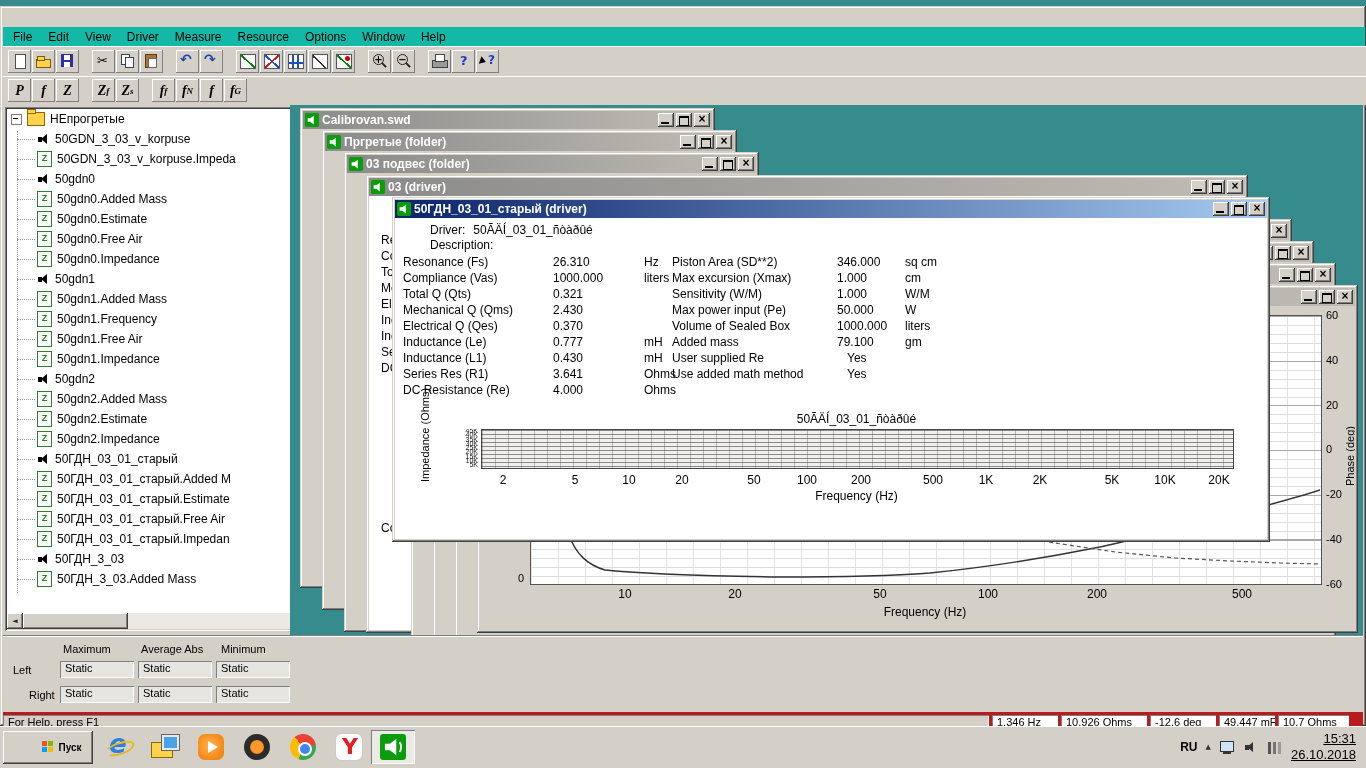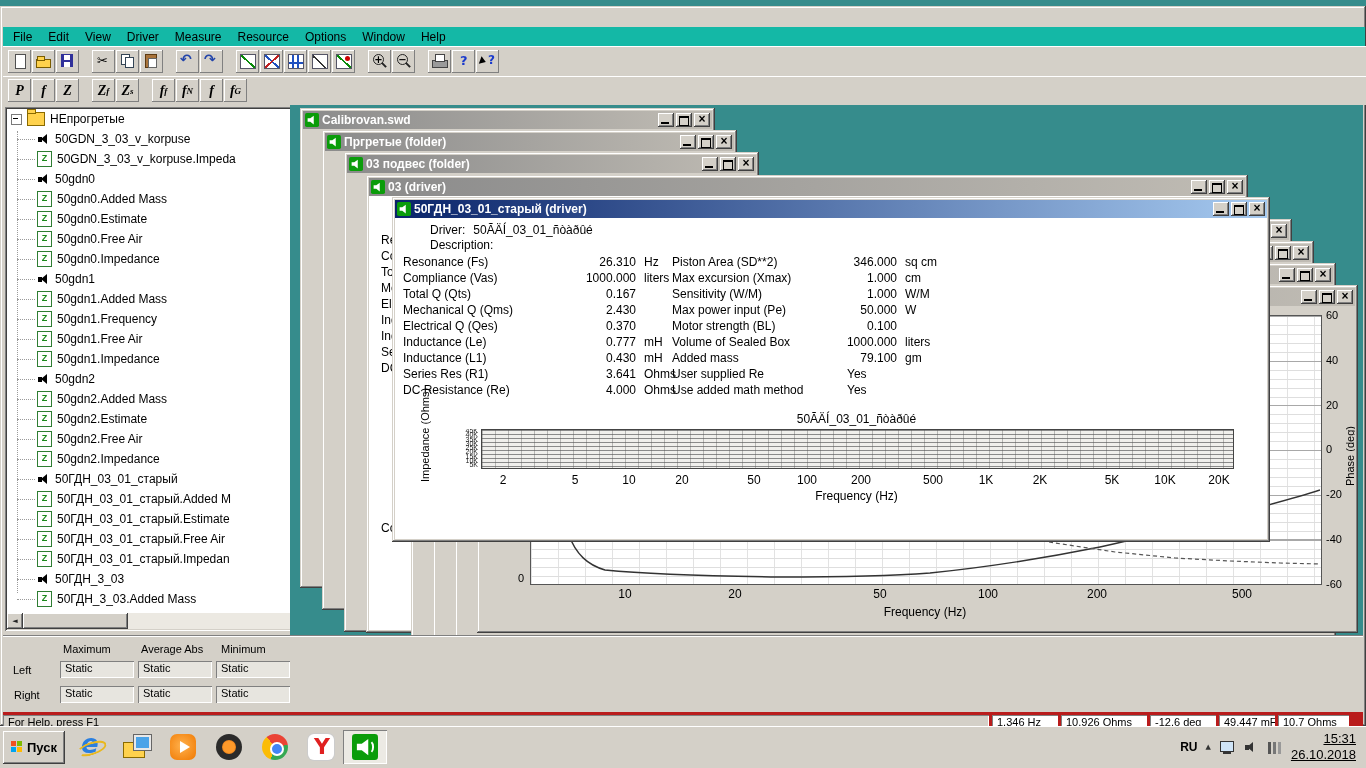--- a/index.html
+++ b/index.html
@@ -89,21 +89,21 @@
   .hthumb{position:absolute;top:0;height:16px;background:#d4d0c8;box-shadow:inset -1px -1px #404040,inset 1px 1px #fff,inset -2px -2px #808080;}
   .corner{position:absolute;right:2px;bottom:2px;width:16px;height:16px;background:#d4d0c8;}
   
   .mdi{position:absolute;left:290px;top:99px;width:1073px;height:530px;background:#368c8c;overflow:hidden;}
   
   .drow{position:absolute;display:flex;gap:8px;font-size:12px;}
   .params{position:absolute;font-size:12px;}
   .prow{display:grid;height:16px;align-items:center;white-space:nowrap;}
   .p-l .prow{grid-template-columns:150px 85px 58px;}
   .p-r .prow{grid-template-columns:165px 62px 58px;}
-  .pval{text-align:right;padding-right:2px;}
+  .pval{padding-right:2px;}
   .pval.txt{text-align:left;padding-left:10px;}
   .punit{padding-left:6px;}
   .ylab{position:absolute;writing-mode:vertical-rl;transform:rotate(180deg);font-size:11px;text-align:center;}
   .ctitle{position:absolute;text-align:center;font-size:12px;}
   .ymush{position:absolute;text-align:right;font-size:7px;line-height:4.3px;color:#222;overflow:hidden;}
   .zband{position:absolute;border:1px solid #444;
          background:repeating-linear-gradient(180deg,#8a8a8a 0 1px,#f0efec 1px 4px);}
   .zband::after{content:"";position:absolute;inset:0;background:repeating-linear-gradient(90deg,rgba(90,90,90,.38) 0 1px,transparent 1px 13px);}
   .ticks{position:absolute;}
   .tick{position:absolute;top:0;transform:translateX(-50%);font-size:12px;white-space:nowrap;}
@@ -122,21 +122,21 @@
   .stats-panel{position:absolute;left:3px;top:629px;width:1360px;height:77px;background:#d4d0c8;box-shadow:inset 0 1px #808080,inset 0 2px #fff;font-size:11px;}
   .shead{position:absolute;top:8px;}
   .slabel{position:absolute;font-size:11px;}
   .sbox{position:absolute;width:74px;height:17px;background:#e7e5df;box-shadow:inset 1px 1px #808080,inset -1px -1px #fff;padding:1px 5px;font-size:11px;box-sizing:border-box;}
   .statusbar{position:absolute;left:3px;top:706px;width:1360px;height:17px;background:#b91c1c;display:flex;gap:3px;align-items:flex-end;}
   .sfield{box-shadow:inset 1px 1px #808080,inset -1px -1px #fff;padding:1px 5px;font-size:11px;white-space:nowrap;overflow:hidden;box-sizing:border-box;}
   .sfield.msg{background:#d4d0c8;width:986px;}
   .sfield.val{background:#fff;}
   
   .taskbar{position:absolute;left:0;top:726px;width:1366px;height:42px;background:#d4d0c8;box-shadow:inset 0 1px #fff;display:flex;align-items:center;}
-  .startbtn{margin-left:3px;width:62px;height:33px;background:#d4d0c8;box-shadow:inset -1px -1px #404040,inset 1px 1px #fff,inset -2px -2px #808080;display:flex;align-items:center;justify-content:center;gap:4px;font-weight:bold;font-size:13px;}
+  .startbtn{margin-left:3px;width:62px;height:33px;background:#d4d0c8;box-shadow:inset -1px -1px #404040,inset 1px 1px #fff,inset -2px -2px #808080;display:flex;align-items:center;justify-content:center;gap:4px;font-weight:bold;font-size:10px;padding-left:28px;}
   .winflag{width:12px;height:12px;display:grid;grid-template-columns:5px 5px;grid-template-rows:5px 5px;gap:1px;}
   .winflag i{display:block;}
   .ql{width:36px;height:34px;display:flex;align-items:center;justify-content:center;position:relative;}
   .qli{position:relative;width:28px;height:28px;font-family:"DejaVu Sans",sans-serif;}
   .i-internet-explorer::before{content:"e";position:absolute;left:4px;top:-4px;font-size:26px;font-style:italic;font-weight:bold;color:#2a7fe0;}
   .i-internet-explorer::after{content:"";position:absolute;left:0px;top:9px;width:26px;height:9px;border:2px solid #e8b820;border-radius:50%;transform:rotate(-18deg);border-left-color:transparent;}
   .i-file-explorer::before{content:"";position:absolute;left:0;top:9px;width:20px;height:14px;background:#ffd24d;border:1px solid #8a6a00;}
   .i-file-explorer::after{content:"";position:absolute;right:0;top:2px;width:13px;height:11px;background:#4aa3e8;border:2px solid #e8e8e8;box-shadow:0 0 0 1px #666;}
   .i-media-player::before{content:"";position:absolute;inset:1px;background:radial-gradient(circle at 45% 45%,#ffb14d,#f07800);border-radius:7px;}
   .i-media-player::after{content:"";position:absolute;left:11px;top:8px;border-left:10px solid #fff;border-top:6px solid transparent;border-bottom:6px solid transparent;}
@@ -381,24 +381,20 @@
               <div class="trow">
                 <span class="ti i-data"></span>
                 <span class="tlabel">50gdn2.Added Mass</span>
               </div>
 
               <div class="trow">
                 <span class="ti i-data"></span>
                 <span class="tlabel">50gdn2.Estimate</span>
               </div>
 
-              <div class="trow">
-                <span class="ti i-data"></span>
-                <span class="tlabel">50gdn2.Free Air</span>
-              </div>
 
               <div class="trow">
                 <span class="ti i-data"></span>
                 <span class="tlabel">50gdn2.Impedance</span>
               </div>
 
               <div class="trow">
                 <span class="ti i-driver"></span>
                 <span class="tlabel">50ГДН_03_01_старый</span>
               </div>
@@ -660,21 +656,21 @@
               </div>
 
               <div class="prow">
                 <span>Compliance (Vas)</span>
                 <span class="pval">1000.000</span>
                 <span class="punit">liters</span>
               </div>
 
               <div class="prow">
                 <span>Total Q (Qts)</span>
-                <span class="pval">0.167</span>
+                <span class="pval">0.321</span>
                 <span class="punit"></span>
               </div>
 
               <div class="prow">
                 <span>Mechanical Q (Qms)</span>
                 <span class="pval">2.430</span>
                 <span class="punit"></span>
               </div>
 
               <div class="prow">
@@ -726,25 +722,20 @@
                 <span class="pval">1.000</span>
                 <span class="punit">W/M</span>
               </div>
 
               <div class="prow">
                 <span>Max power input (Pe)</span>
                 <span class="pval">50.000</span>
                 <span class="punit">W</span>
               </div>
 
-              <div class="prow">
-                <span>Motor strength (BL)</span>
-                <span class="pval">0.100</span>
-                <span class="punit"></span>
-              </div>
 
               <div class="prow">
                 <span>Volume of Sealed Box</span>
                 <span class="pval">1000.000</span>
                 <span class="punit">liters</span>
               </div>
 
               <div class="prow">
                 <span>Added mass</span>
                 <span class="pval">79.100</span>
@@ -802,21 +793,21 @@
     </div>
 
     <div class="stats-panel">
       <span class="shead" style="left:60px;">Maximum</span>
       <span class="shead" style="left:138px;">Average Abs</span>
       <span class="shead" style="left:218px;">Minimum</span>
       <span class="slabel" style="left:10px;top:29px;">Left</span>
       <span class="sbox" style="left:57px;top:26px;">Static</span>
       <span class="sbox" style="left:135px;top:26px;">Static</span>
       <span class="sbox" style="left:213px;top:26px;">Static</span>
-      <span class="slabel" style="left:11px;top:54px;">Right</span>
+      <span class="slabel" style="left:26px;top:54px;">Right</span>
       <span class="sbox" style="left:57px;top:51px;">Static</span>
       <span class="sbox" style="left:135px;top:51px;">Static</span>
       <span class="sbox" style="left:213px;top:51px;">Static</span>
     </div>
 
     <div class="statusbar">
       <span class="sfield msg">For Help, press F1</span>
       <span class="sfield val" style="width:66px;">1.346 Hz</span>
       <span class="sfield val" style="width:86px;">10.926 Ohms</span>
       <span class="sfield val" style="width:66px;">-12.6 deg</span>

